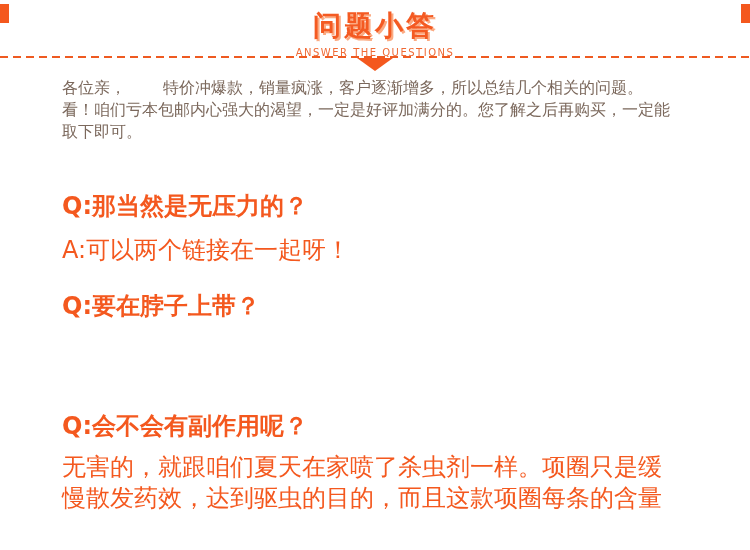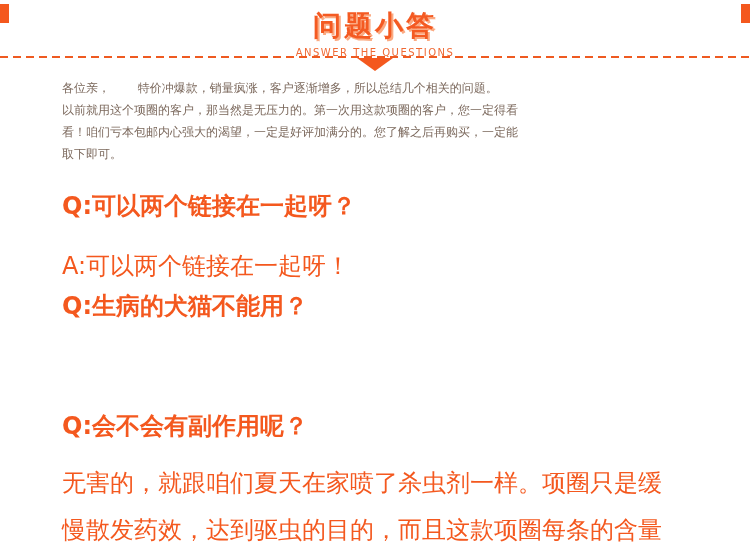--- a/index.html
+++ b/index.html
@@ -53,21 +53,21 @@
     border-top: 13px solid var(--accent, #f4581e);
   }
 
   .content {
     position: absolute;
     left: 62px; top: 77px;
     width: 640px;
   }
   .intro {
     color: var(--body-text, #7b685c);
-    font-size: 12px;
+    font-size: 16px;
     line-height: 22px;
   }
   .intro .line { white-space: pre; }
 
   .qa-block { position: absolute; left: 62px; width: 650px; }
   .qa-q1 { top: 192px; }
   .qa-a1 { top: 235px; }
   .qa-q2 { top: 292px; }
   .qa-a2 { top: 330px; }
   .qa-q3 { top: 412px; }
@@ -77,48 +77,47 @@
     font-size: 24px;
     font-weight: bold;
     color: var(--accent, #f4581e);
     line-height: 28px;
   }
   .answer {
     font-size: 24px;
     color: var(--accent, #f4581e);
     line-height: 31px;
   }
-  .answer .line { white-space: pre; margin-top: 16px; }
+  .answer .line { white-space: pre; }
 </style>
 </head>
 <body>
 
 <header>
   <div class="corner-bar left"></div>
   <div class="corner-bar right"></div>
   <h1 class="page-title">问题小答</h1>
   <div class="page-subtitle">ANSWER THE QUESTIONS</div>
   <div class="dashed-divider"></div>
   <div class="triangle-down"></div>
 </header>
 
 <main>
   <div class="content intro">
     <div class="line">各位亲，　　 特价冲爆款，销量疯涨，客户逐渐增多，所以总结几个相关的问题。</div>
-    <div class="line">以前就用这个项圈的客户，那当然是无压力的。第一次用这款项圈的客户，您一定得看</div>
     <div class="line">看！咱们亏本包邮内心强大的渴望，一定是好评加满分的。您了解之后再购买，一定能</div>
     <div class="line">取下即可。</div>
   </div>
 
-  <div class="qa-block qa-q1 question">Q:可以两个链接在一起呀？</div>
+  <div class="qa-block qa-q1 question">Q:那当然是无压力的？</div>
   <div class="qa-block qa-a1 answer">
     <div class="line">A:可以两个链接在一起呀！</div>
   </div>
 
-  <div class="qa-block qa-q2 question">Q:生病的犬猫不能用？</div>
+  <div class="qa-block qa-q2 question">Q:要在脖子上带？</div>
   <div class="qa-block qa-a2 answer">
   </div>
 
   <div class="qa-block qa-q3 question">Q:会不会有副作用呢？</div>
   <div class="qa-block qa-a3 answer">
     <div class="line">无害的，就跟咱们夏天在家喷了杀虫剂一样。项圈只是缓</div>
     <div class="line">慢散发药效，达到驱虫的目的，而且这款项圈每条的含量</div>
   </div>
 </main>
 

